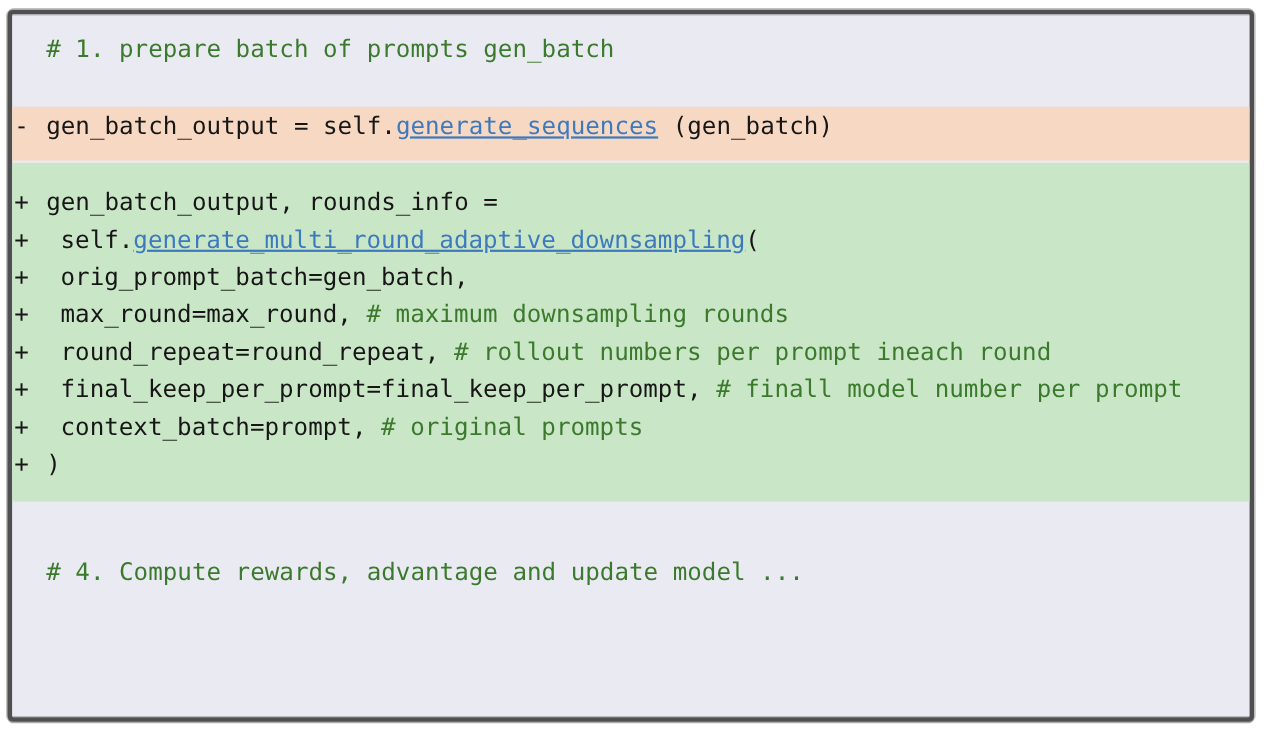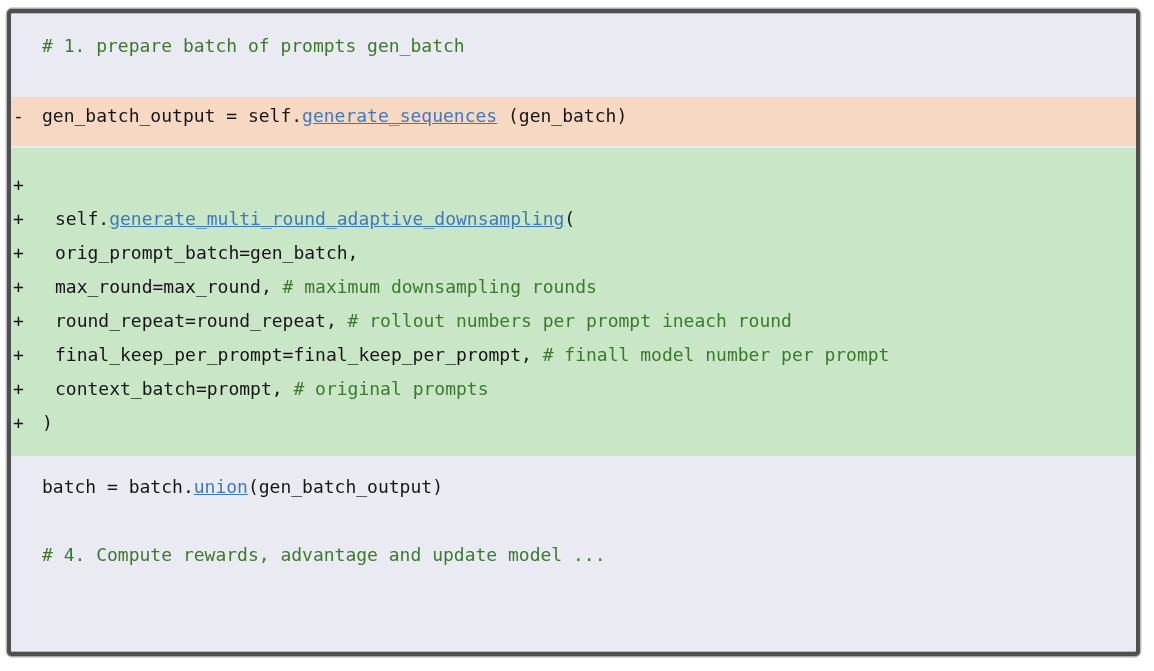--- a/index.html
+++ b/index.html
@@ -29,21 +29,21 @@
     box-shadow:
       0 1.5px 0 rgba(70,70,70,0.45),
       0 -1.5px 0 rgba(70,70,70,0.45),
       1.5px 0 0 rgba(70,70,70,0.35),
       -1.5px 0 0 rgba(70,70,70,0.35),
       inset 0 1px 0 rgba(70,70,70,0.30),
       inset 0 -1px 0 rgba(70,70,70,0.30);
   }
   .code {
     padding-top: 16px;
-    font-size: 18px;
+    font-size: 22px;
     line-height: 34px;
     color: var(--c-code, #161616);
   }
   .block { width: 100%; }
   .block.removed {
     background: var(--removed-bg, #f6d8c3);
     padding: 2px 0 13px 0;
     margin-bottom: 2px;
   }
   .block.added {
@@ -75,28 +75,27 @@
 <div class="frame">
   <div class="code">
       <div class="block plain">
         <div class="line"><span class="seg-comment"># 1. prepare batch of prompts gen_batch</span></div>
         <div class="line blank"></div>
       </div>
       <div class="block removed">
         <div class="line"><span class="marker">-</span><span class="seg-code">gen_batch_output = self.</span><span class="seg-function">generate_sequences</span><span class="seg-code"> (gen_batch)</span></div>
       </div>
       <div class="block added">
-        <div class="line"><span class="marker">+</span></div>
+        <div class="line"><span class="marker">+</span><span class="seg-code">gen_batch_output, rounds_info =</span></div>
         <div class="line indent2"><span class="marker">+</span><span class="seg-code">self.</span><span class="seg-function">generate_multi_round_adaptive_downsampling</span><span class="seg-code">(</span></div>
         <div class="line indent2"><span class="marker">+</span><span class="seg-code">orig_prompt_batch=gen_batch,</span></div>
         <div class="line indent2"><span class="marker">+</span><span class="seg-code">max_round=max_round, </span><span class="seg-comment"># maximum downsampling rounds</span></div>
         <div class="line indent2"><span class="marker">+</span><span class="seg-code">round_repeat=round_repeat, </span><span class="seg-comment"># rollout numbers per prompt ineach round</span></div>
         <div class="line indent2"><span class="marker">+</span><span class="seg-code">final_keep_per_prompt=final_keep_per_prompt, </span><span class="seg-comment"># finall model number per prompt</span></div>
         <div class="line indent2"><span class="marker">+</span><span class="seg-code">context_batch=prompt, </span><span class="seg-comment"># original prompts</span></div>
         <div class="line"><span class="marker">+</span><span class="seg-code">)</span></div>
       </div>
       <div class="block plain">
-        <div class="line"><span class="seg-code">batch = batch.</span><span class="seg-function">union</span><span class="seg-code">(gen_batch_output)</span></div>
         <div class="line blank"></div>
         <div class="line"><span class="seg-comment"># 4. Compute rewards, advantage and update model ...</span></div>
       </div>
     </div>
 </div>
 
 </body></html>

